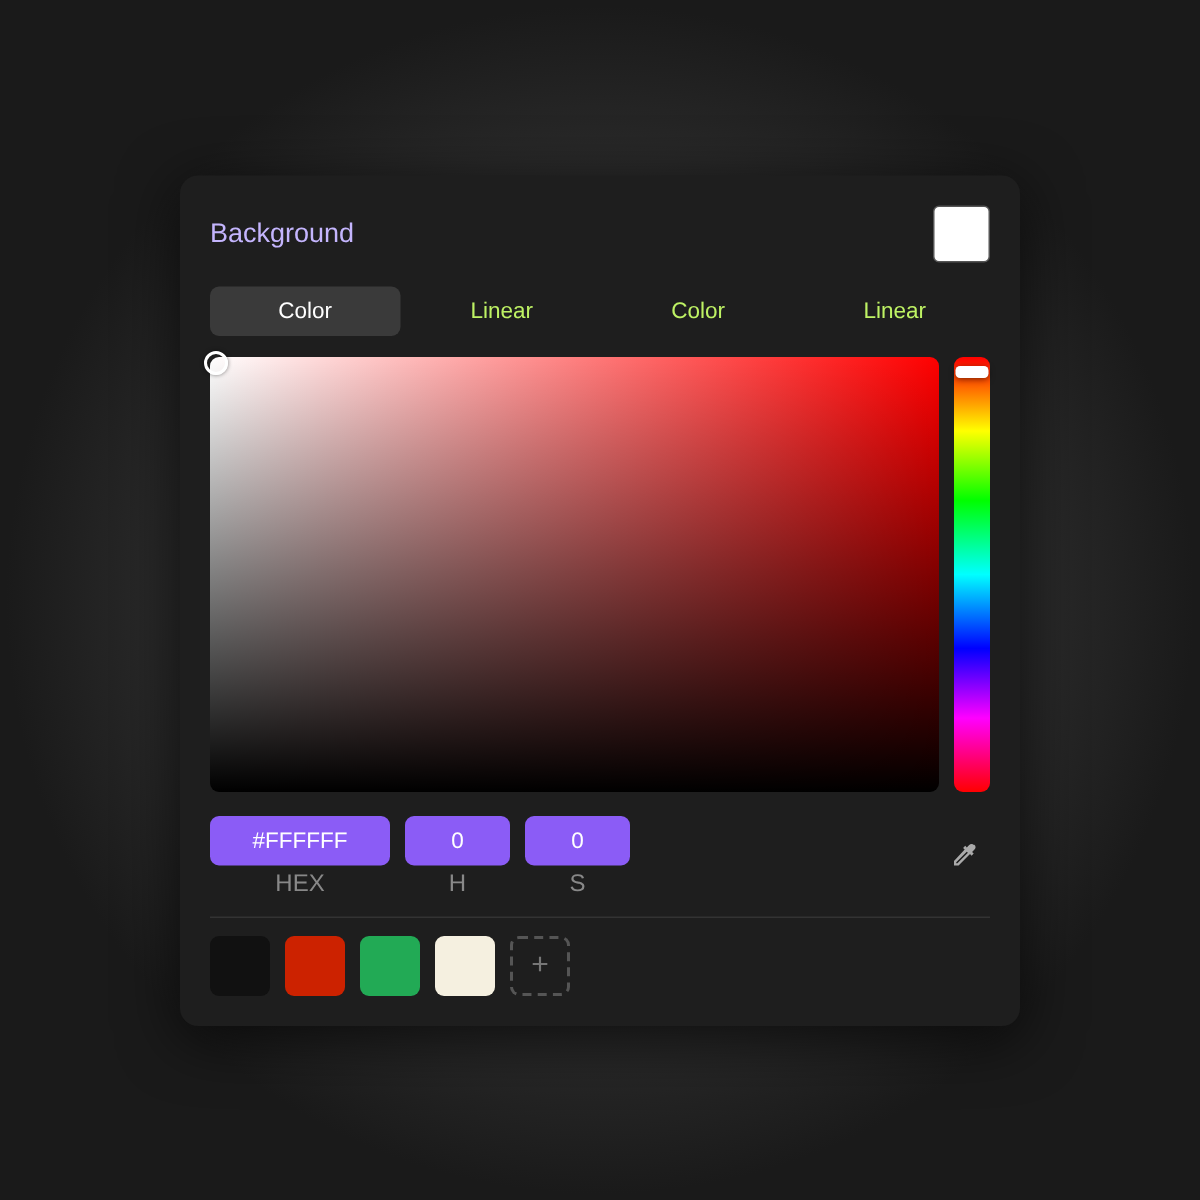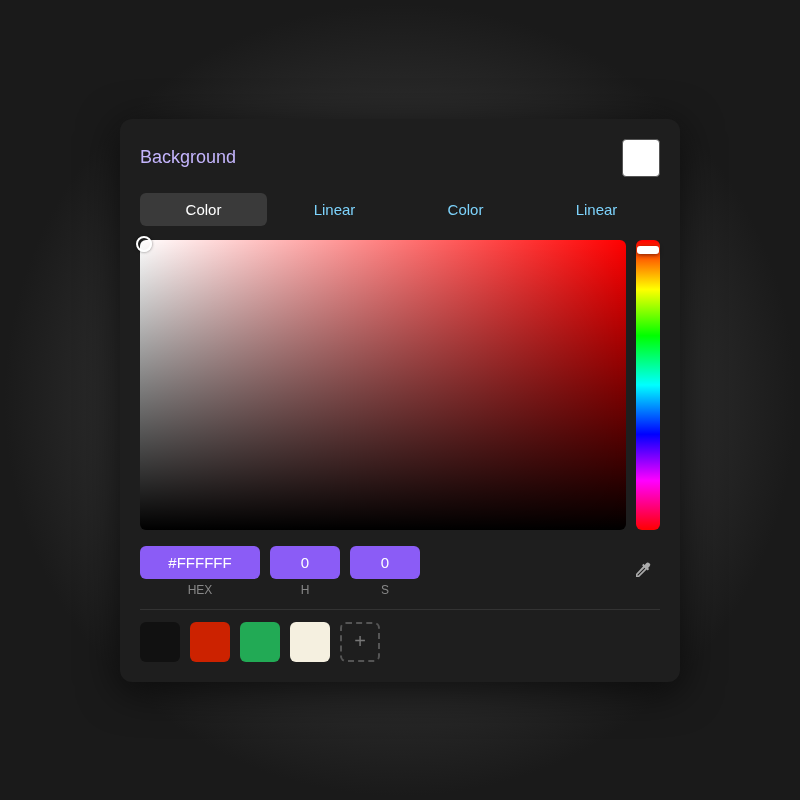--- a/index.html
+++ b/index.html
@@ -49,21 +49,21 @@
       gap: 4px;
     }
 
     .tab {
       flex: 1;
       padding: 8px 0;
       text-align: center;
       border-radius: 6px;
       font-size: 15px;
       cursor: pointer;
-      color: #7dd3fc;
+      color: #bef264;
       background: transparent;
       border: none;
     }
 
     .tab.active {
       background: #3a3a3a;
       color: #ffffff;
     }
 
     .color-picker-area {
@@ -147,21 +147,21 @@
       color: #fff;
       font-size: 15px;
       text-align: center;
       padding: 8px 6px;
       outline: none;
       width: 100%;
     }
 
     .input-label {
       color: #888;
-      font-size: 12px;
+      font-size: 16px;
     }
 
     .hex-group {
       width: 120px;
     }
 
     .hsv-group {
       width: 70px;
     }
 

